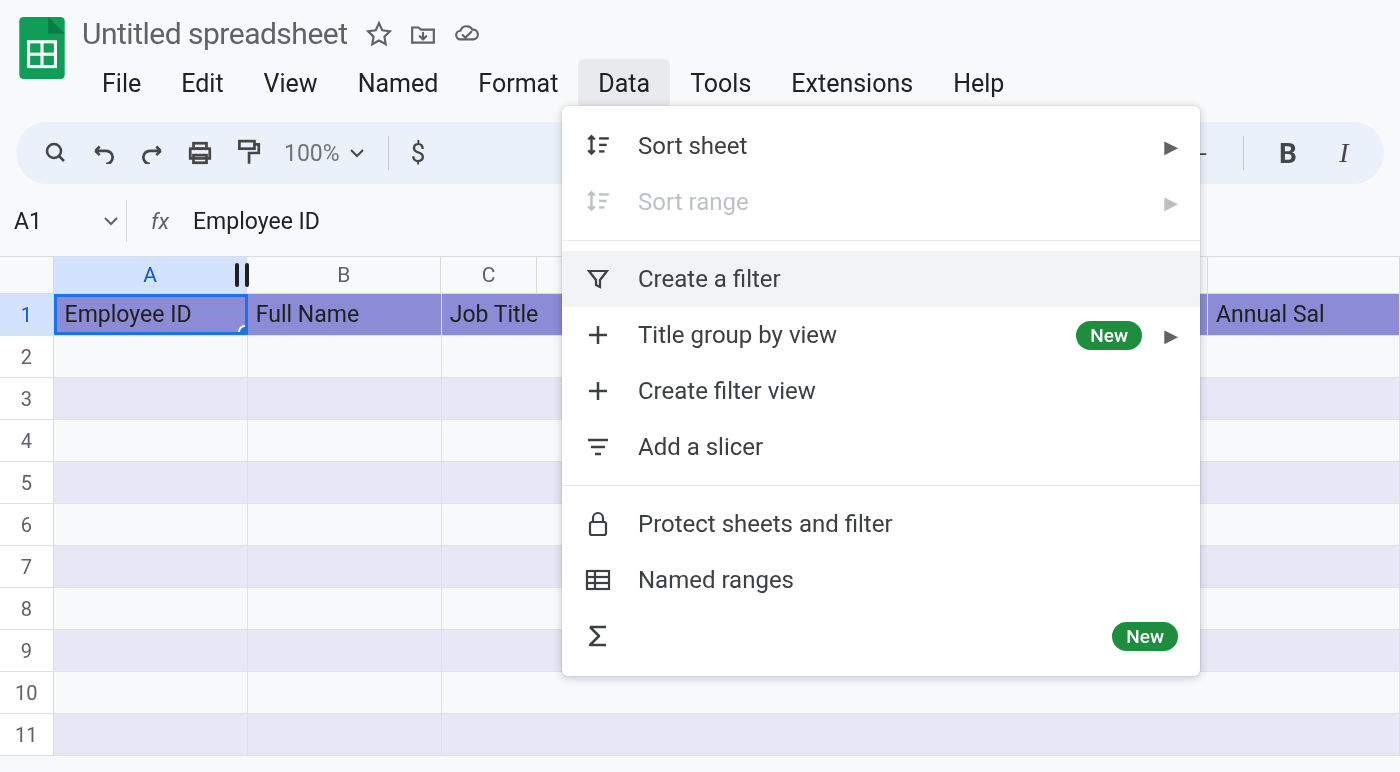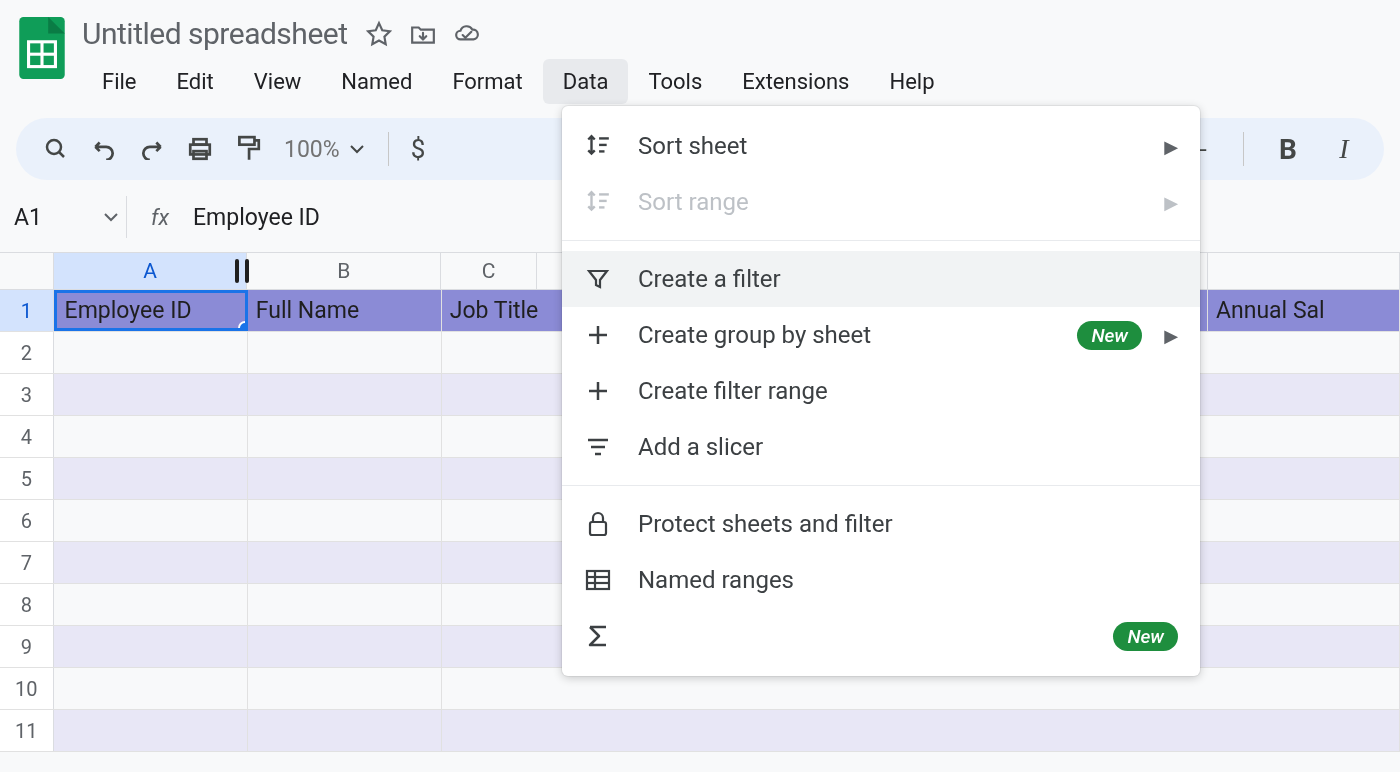--- a/index.html
+++ b/index.html
@@ -9,21 +9,21 @@
     .header { display: flex; align-items: flex-start; padding: 12px 16px 0; gap: 14px; justify-content: center; }
     .sheets-logo { width: 52px; height: 72px; display: flex; align-items: center; justify-content: center; }
     .sheets-logo svg { width: 48px; height: 62px; }
     .title-area { flex: 1; }
     .title-row { display: flex; align-items: center; gap: 18px; padding-top: 4px; }
     .doc-title { font-size: 30px; color: #5f6368; font-weight: 400; letter-spacing: -0.5px; }
     .title-icon { width: 26px; height: 26px; color: #5f6368; display: flex; align-items: center; justify-content: center; }
     
     
     .menu-bar { display: flex; gap: 0; margin-top: 8px; }
-    .menu-item { font-size: 22px; color: #202124; padding: 10px 20px; border-radius: 6px; cursor: pointer; }
+    .menu-item { font-size: 25px; color: #202124; padding: 10px 20px; border-radius: 6px; cursor: pointer; }
     .menu-item.active { background: #e8eaed; }
     
     
     .toolbar { display: flex; align-items: center; background: #eaf1fb; border-radius: 32px; margin: 14px 16px 0; padding: 10px 18px; height: 62px; gap: 4px; }
     .tool-btn { width: 44px; height: 44px; display: flex; align-items: center; justify-content: center; color: #444746; cursor: pointer; border-radius: 6px; }
     .tool-zoom { font-size: 23px; color: #737373; padding: 0 10px; display: flex; align-items: center; gap: 10px; }
     .tool-sep { width: 1px; height: 34px; background: #c7c7c7; margin: 0 10px; }
     .tool-right { display: flex; align-items: center; margin-left: auto; gap: 12px; }
     .tool-dollar { font-size: 26px; color: #444746; padding: 0 8px; }
     
@@ -53,21 +53,21 @@
     .active-dot { position: absolute; bottom: -7px; right: -7px; width: 14px; height: 14px; background: #1a73e8; border-radius: 50%; border: 2px solid #fff; z-index: 3; }
     
     
     .dropdown { position: absolute; top: 106px; left: 562px; width: 638px; background: #fff; border-radius: 6px; box-shadow: 0 2px 10px rgba(0,0,0,0.2), 0 0 0 1px rgba(0,0,0,0.05); padding: 12px 0; z-index: 100; text-align: center; }
     .dd-item { display: flex; align-items: center; padding: 14px 22px; font-size: 24px; color: #3c4043; cursor: pointer; gap: 26px; position: relative; }
     .dd-item.hovered { background: #f1f3f4; }
     .dd-item.disabled { color: #bdc1c6; cursor: default; }
     .dd-icon { width: 28px; height: 28px; display: flex; align-items: center; justify-content: center; color: inherit; }
     .dd-sep { height: 1px; background: #e8eaed; margin: 10px 0; }
     .dd-submenu-arrow { position: absolute; right: 22px; color: #5f6368; font-size: 18px; }
-    .dd-badge { position: absolute; right: 58px; background: #1e8e3e; color: #fff; font-size: 19px; font-weight: 500; padding: 3px 14px; border-radius: 20px; font-style: italic; }
+    .dd-badge { position: absolute; right: 58px; background: #1e8e3e; color: #fff; font-size: 19px; font-weight: 500; padding: 3px 14px; border-radius: 20px; }
     .dd-badge.no-arrow { right: 22px; }
   </style>
 </head>
 <body>
 
 <div class="header">
   <div class="sheets-logo">
     <svg viewBox="0 0 44 60">
         <rect x="0" y="0" width="44" height="60" rx="4" fill="#0f9d58"></rect>
         <path d="M28 0 L44 16 L28 16 Z" fill="#0a7c45"></path>
@@ -289,32 +289,32 @@
       </div>
     <span>Create a filter</span>
   </div>
   <div class="dd-item">
     <div class="dd-icon">
         <svg width="22" height="22" viewBox="0 0 22 22" fill="none" stroke="#3c4043" stroke-width="2.5">
           <line x1="11" y1="2" x2="11" y2="20"></line>
           <line x1="2" y1="11" x2="20" y2="11"></line>
         </svg>
       </div>
-    <span>Create group by sheet</span>
+    <span>Title group by view</span>
     <span class="dd-badge">New</span>
     <span class="dd-submenu-arrow">▶</span>
   </div>
   <div class="dd-item">
     <div class="dd-icon">
         <svg width="22" height="22" viewBox="0 0 22 22" fill="none" stroke="#3c4043" stroke-width="2.5">
           <line x1="11" y1="2" x2="11" y2="20"></line>
           <line x1="2" y1="11" x2="20" y2="11"></line>
         </svg>
       </div>
-    <span>Create filter range</span>
+    <span>Create filter view</span>
   </div>
   <div class="dd-item">
     <div class="dd-icon">
         <svg width="24" height="20" viewBox="0 0 24 20" fill="none" stroke="#3c4043" stroke-width="2.5">
           <line x1="2" y1="3" x2="22" y2="3"></line>
           <line x1="5" y1="10" x2="19" y2="10"></line>
           <line x1="9" y1="17" x2="15" y2="17"></line>
         </svg>
       </div>
     <span>Add a slicer</span>

